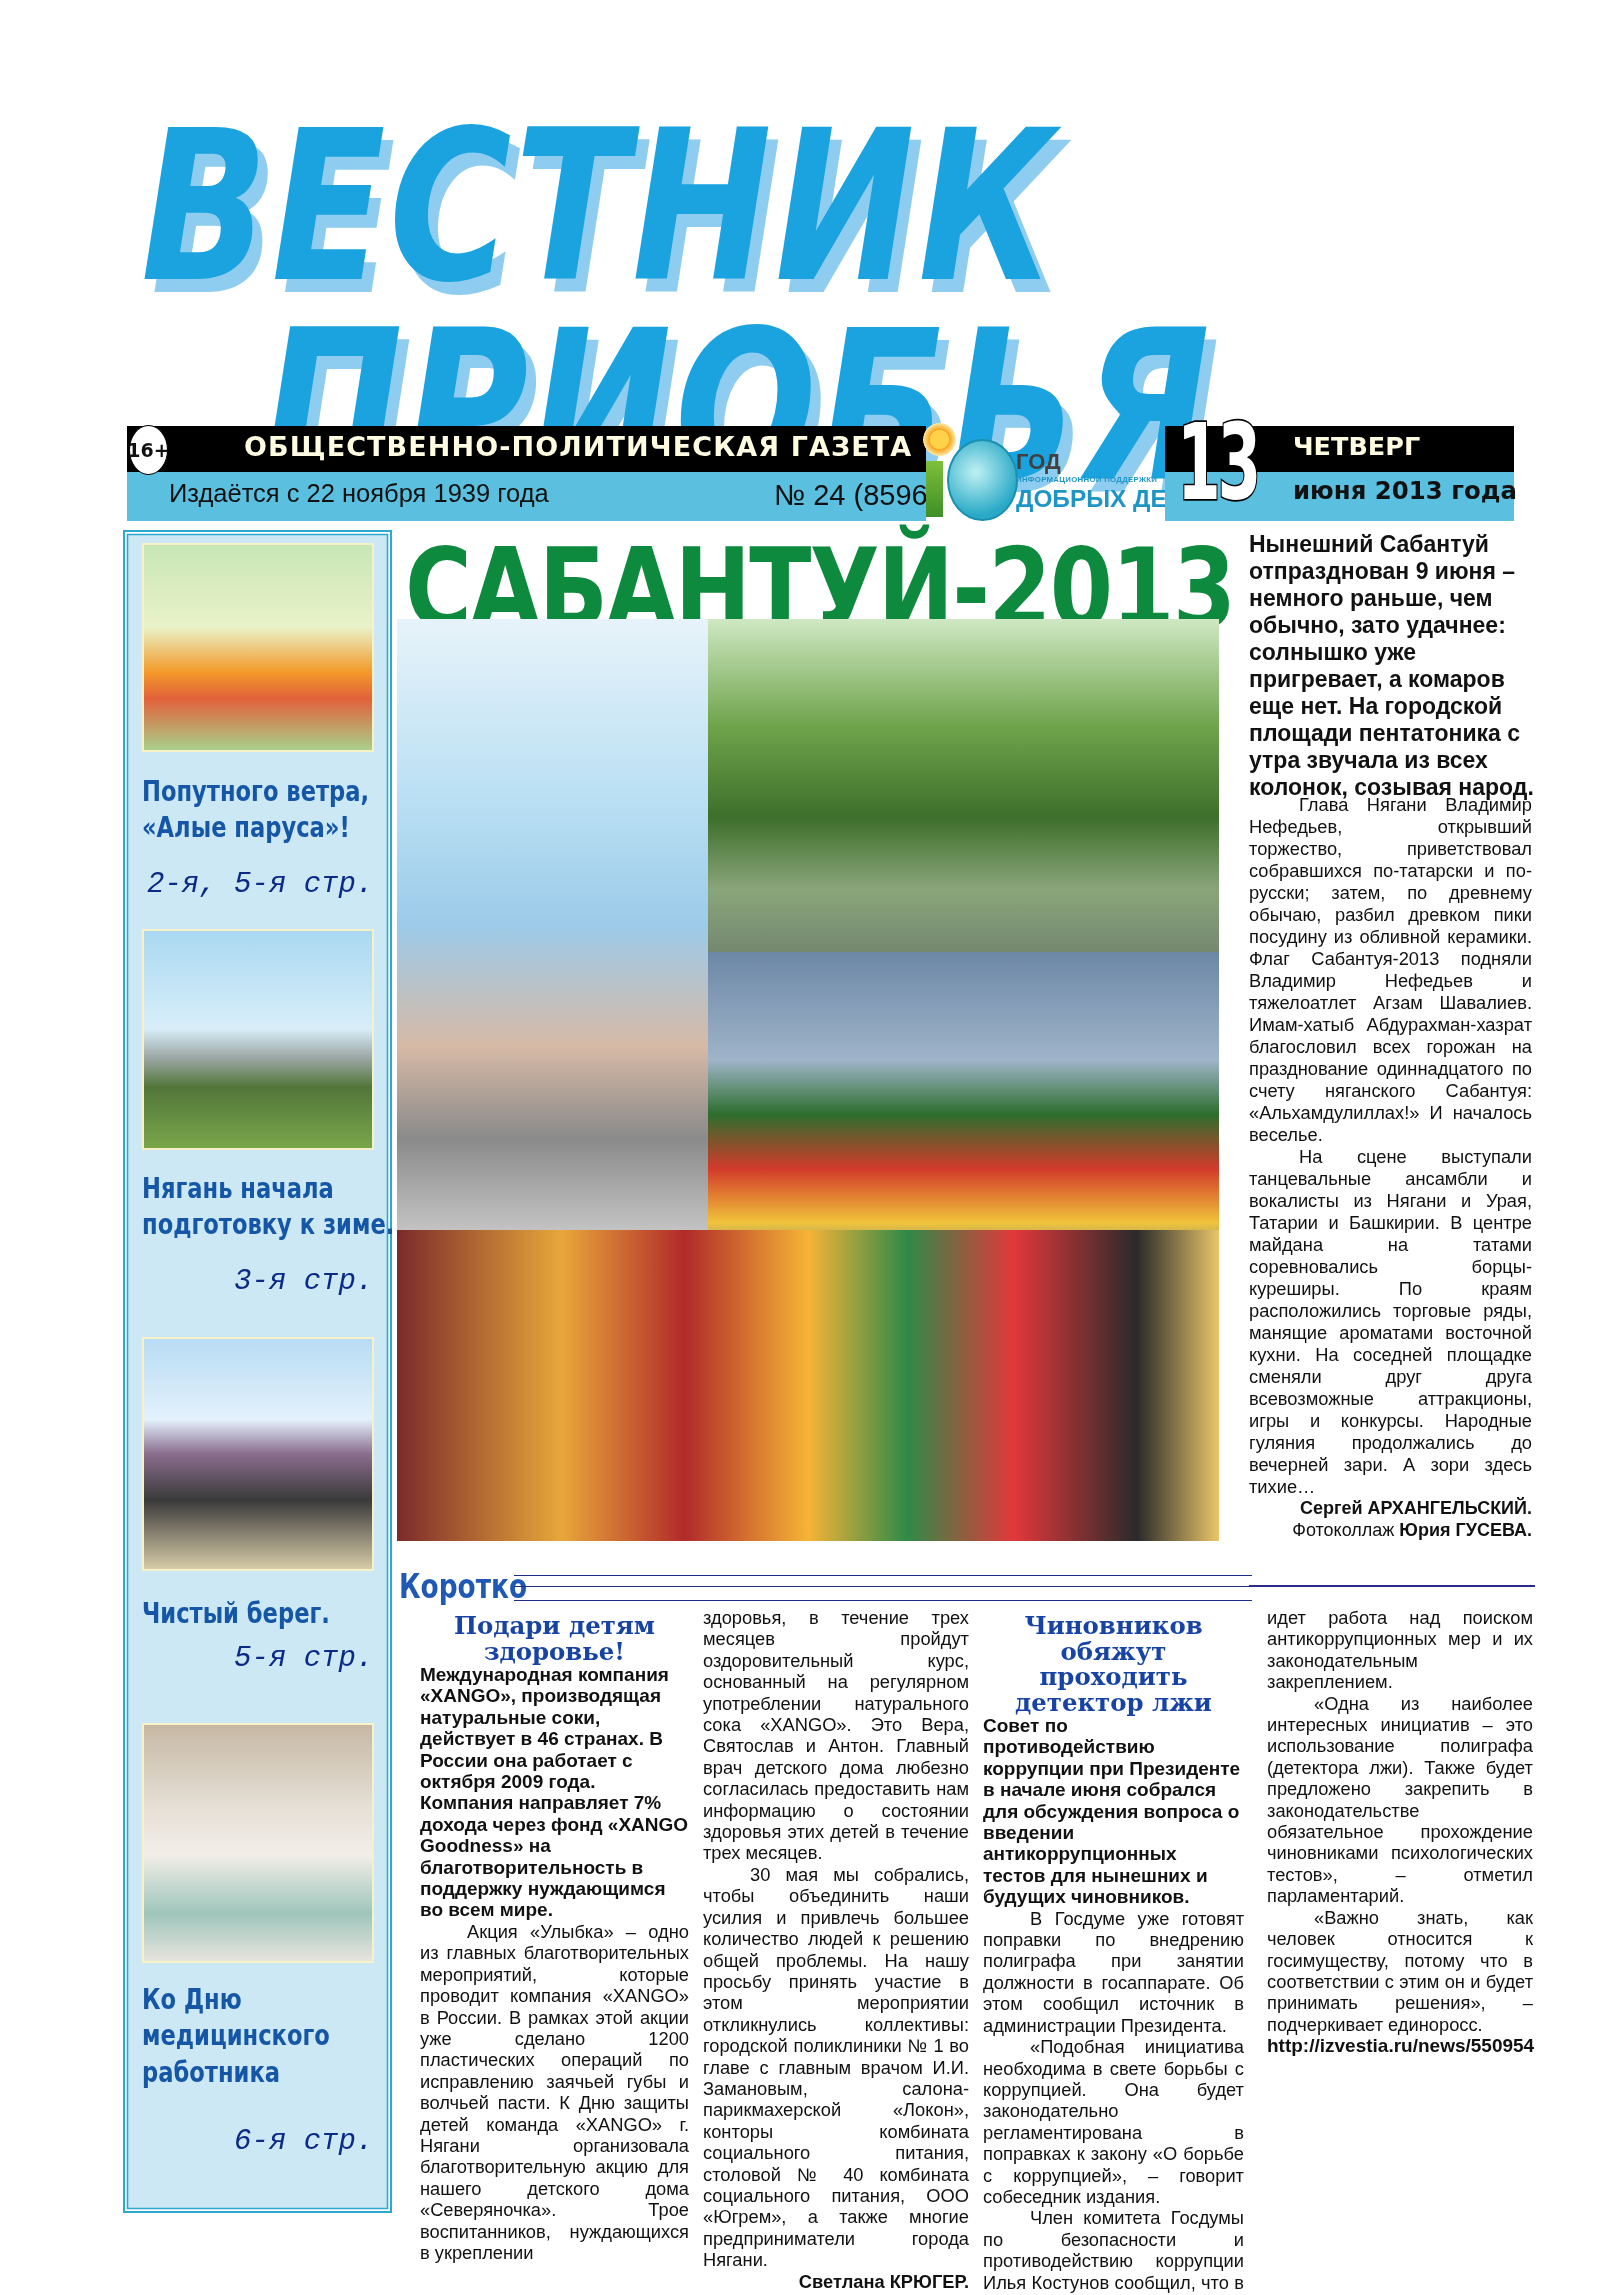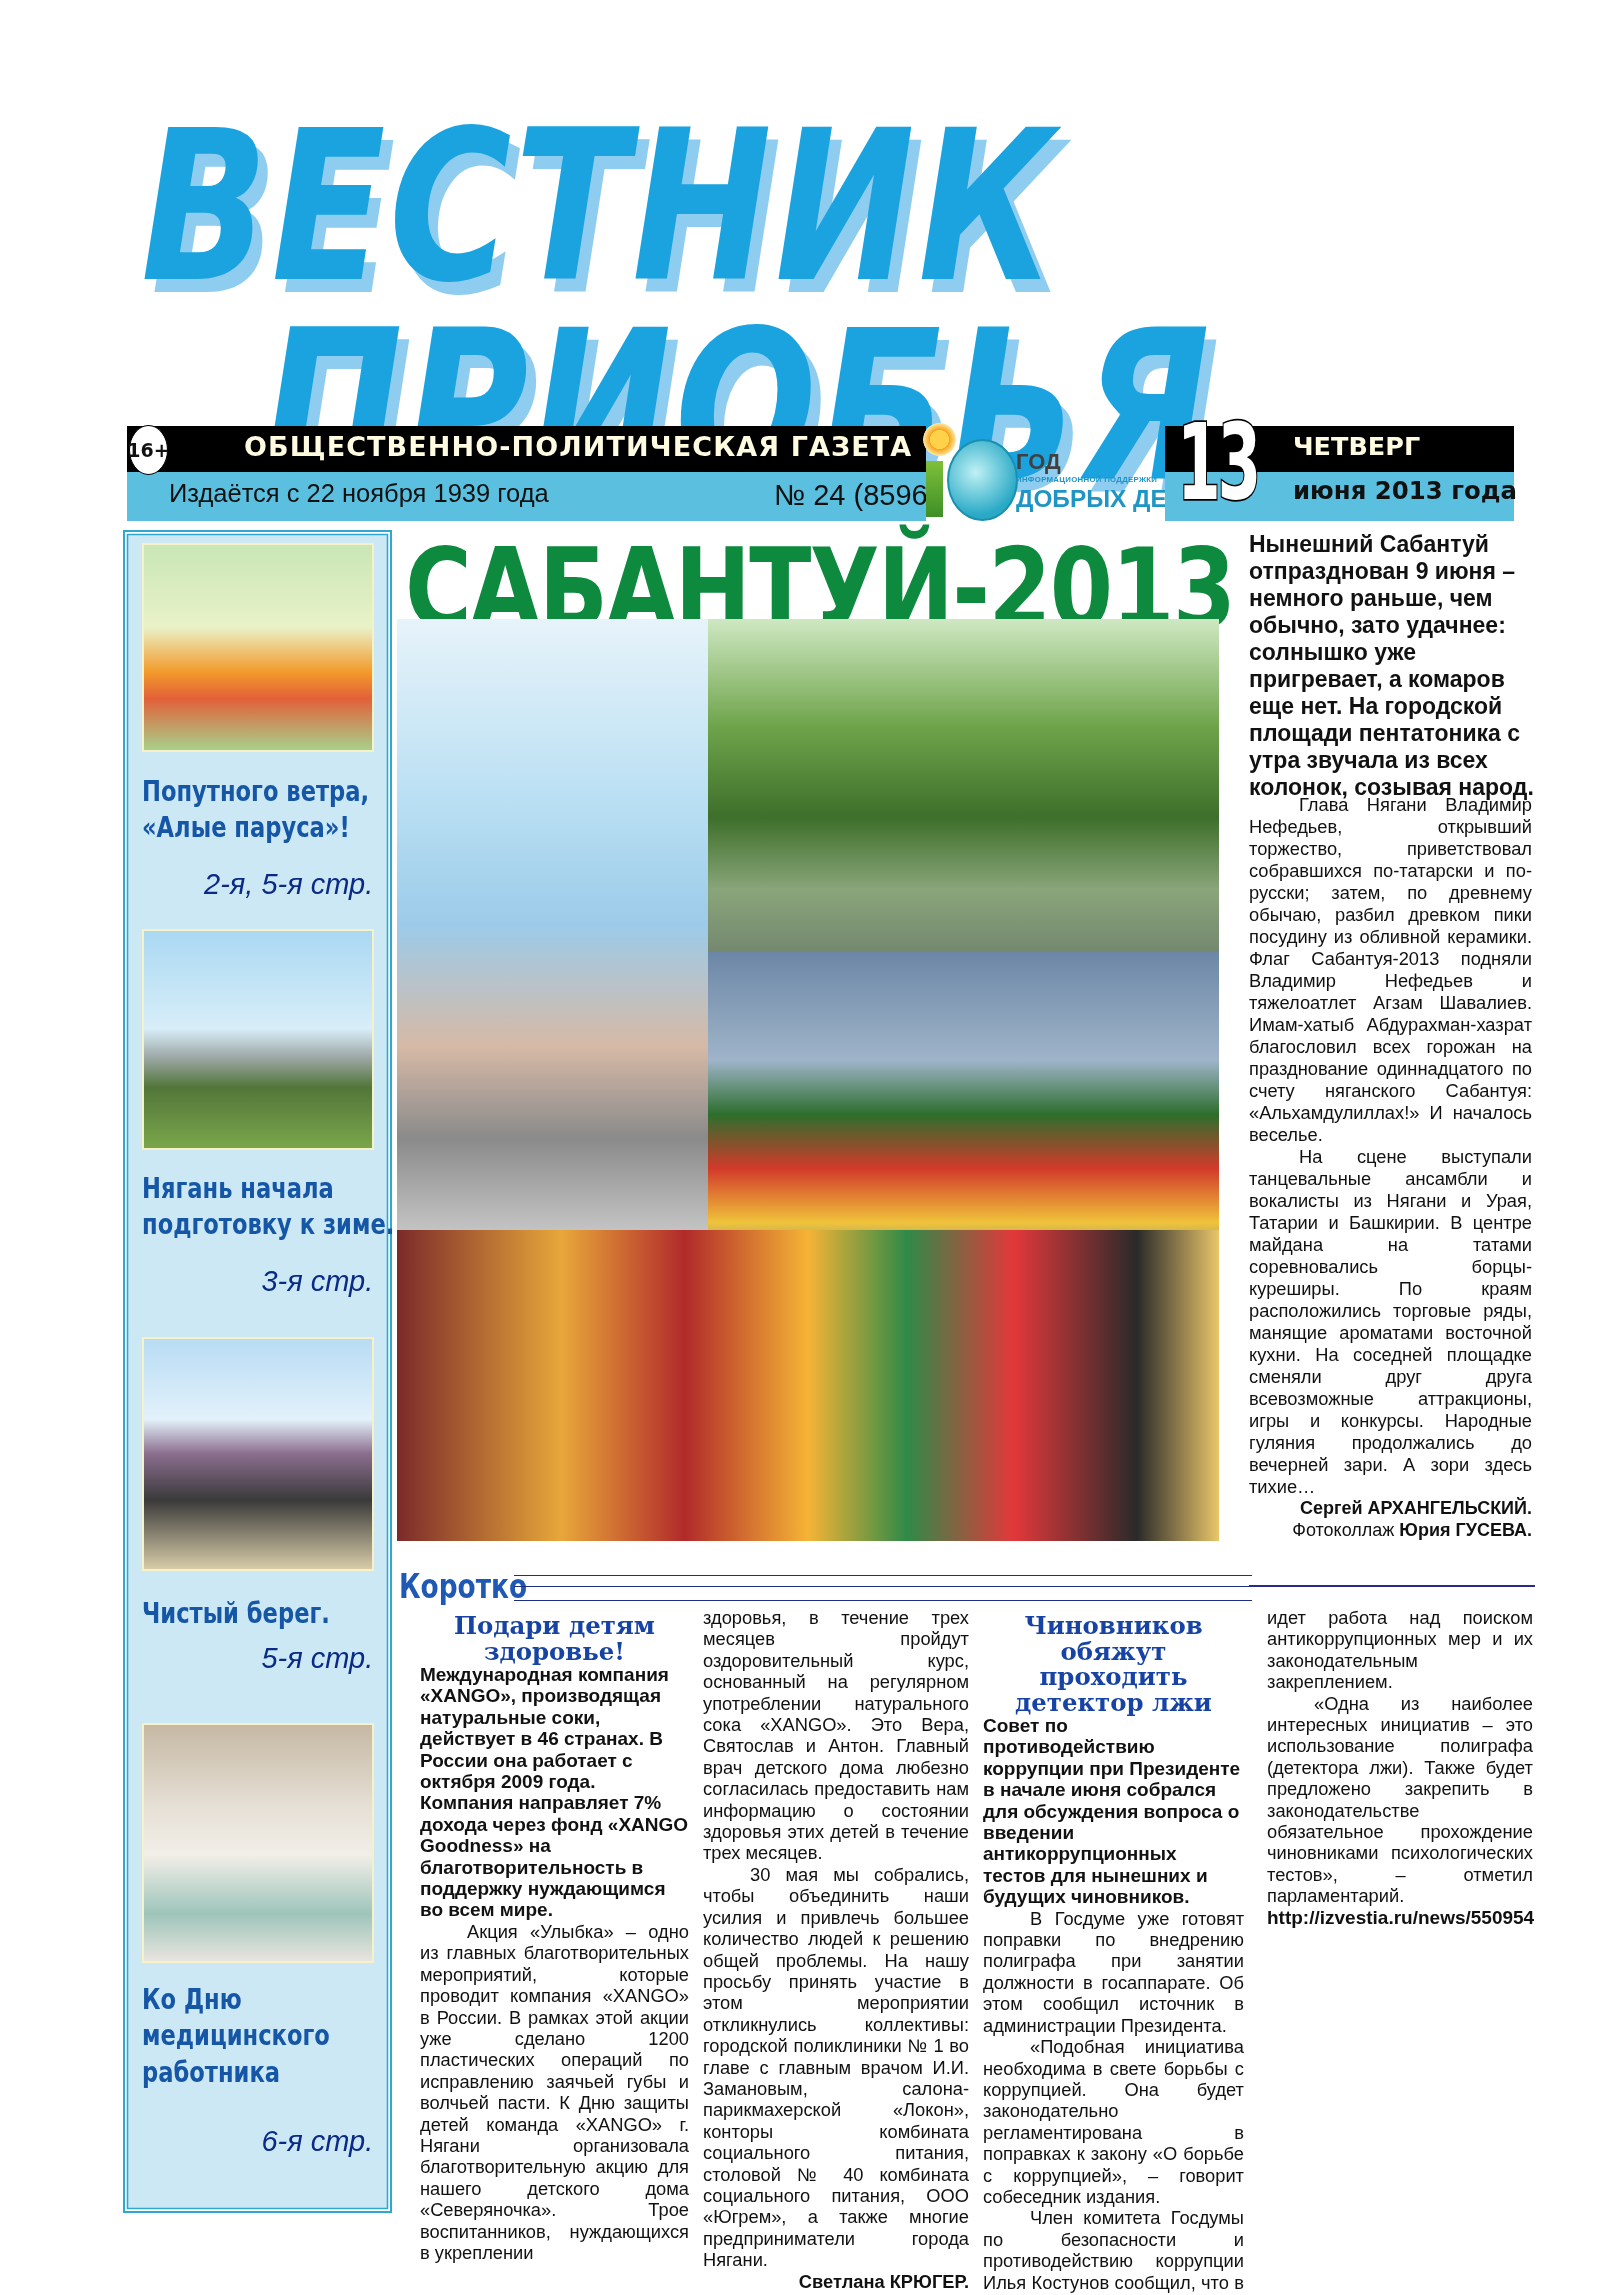--- a/index.html
+++ b/index.html
@@ -29,21 +29,21 @@
   .god-small{left:1016px;top:475px;font-size:7.8px;color:#1f95c5;font-weight:bold;letter-spacing:0.3px;}
   .god-big{left:1016px;top:485px;font-weight:bold;font-size:24.4px;color:#1f95c5;}
   .day-num{left:1177px;top:411px;font-family:"DejaVu Sans",sans-serif;font-weight:bold;font-size:105px;color:#fff;
     -webkit-text-stroke:3.3px #000;paint-order:stroke fill;transform:scaleX(0.6);transform-origin:left top;line-height:1;letter-spacing:-5.6px;}
   .weekday{left:1293px;top:431px;font-family:"DejaVu Sans",sans-serif;font-weight:bold;font-size:25.5px;color:#fffbe0;}
   .date{left:1293px;top:476px;font-family:"DejaVu Sans",sans-serif;font-weight:bold;font-size:24.4px;color:#111;}
   
   .sidebar{left:123px;top:530px;width:265px;height:1679px;background:#cbe8f4;border:2.8px solid #2fa8cf;box-shadow:inset 0 0 0 1.7px #fff,inset 0 0 0 3.3px #2fa8cf;}
   .sb-photo{position:absolute;left:16.7px;width:228px;border:2.8px solid #f7f1c8;}
   .sb-head{position:absolute;left:16.7px;width:233px;font-family:"DejaVu Sans",sans-serif;font-weight:bold;color:#1556a6;font-size:29px;line-height:1.25;transform:scaleX(0.78);transform-origin:left top;white-space:nowrap;}
-  .sb-page{position:absolute;right:16.7px;font-family:Liberation Sans, sans-serif;font-style:italic;font-size:29px;color:#0b2a86;}
+  .sb-page{position:absolute;right:16.7px;font-family:Liberation Mono, monospace;font-style:italic;font-size:29px;color:#0b2a86;}
   
   .headline{left:405px;top:533px;font-family:"DejaVu Sans",sans-serif;font-weight:bold;font-size:111px;color:#0e8a3e;letter-spacing:-2.2px;line-height:1;transform:scaleX(0.82);transform-origin:left top;white-space:nowrap;}
   
   .collage{left:397px;top:619px;width:822px;height:922px;}
   .ph{position:absolute;overflow:hidden;}
   
   .lead{left:1249px;top:531px;width:289px;font-size:23px;font-weight:bold;line-height:27px;}
   .body-right{left:1249px;top:794px;width:283px;font-size:18.3px;line-height:22px;text-align:justify;}
   .body-right p{margin:0;text-indent:50px;}
   .sig{text-align:right;font-weight:bold;font-size:18px;line-height:21.7px;}
@@ -163,15 +163,16 @@
   <div class="art-title">Чиновников обяжут проходить детектор лжи</div>
   <div class="art-lead">Совет по противодействию коррупции при Президенте в начале июня собрался для обсуждения вопроса о введении антикоррупционных тестов для нынешних и будущих чиновников.</div>
   <p class="ind">В Госдуме уже готовят поправки по внедрению полиграфа при занятии должности в госаппарате. Об этом сообщил источник в администрации Президента.</p>
   <p class="ind">«Подобная инициатива необходима в свете борьбы с коррупцией. Она будет законодательно регламентирована в поправках к закону «О борьбе с коррупцией», – говорит собеседник издания.</p>
   <p class="ind">Член комитета Госдумы по безопасности и противодействию коррупции Илья Костунов сообщил, что в комитете</p>
 </div>
 
 <div class="col" style="left:1244px;top:1607px;width:266px;">
   <p>идет работа над поиском антикоррупционных мер и их законодательным закреплением.</p>
   <p class="ind">«Одна из наиболее интересных инициатив – это использование полиграфа (детектора лжи). Также будет предложено закрепить в законодательстве обязательное прохождение чиновниками психологических тестов», – отметил парламентарий.</p>
+  <p class="ind">«Важно знать, как человек относится к госимуществу, потому что в соответствии с этим он и будет принимать решения», – подчеркивает единоросс.</p>
   <div class="url">http://izvestia.ru/news/550954</div>
 </div>
 
 
 </body></html>

